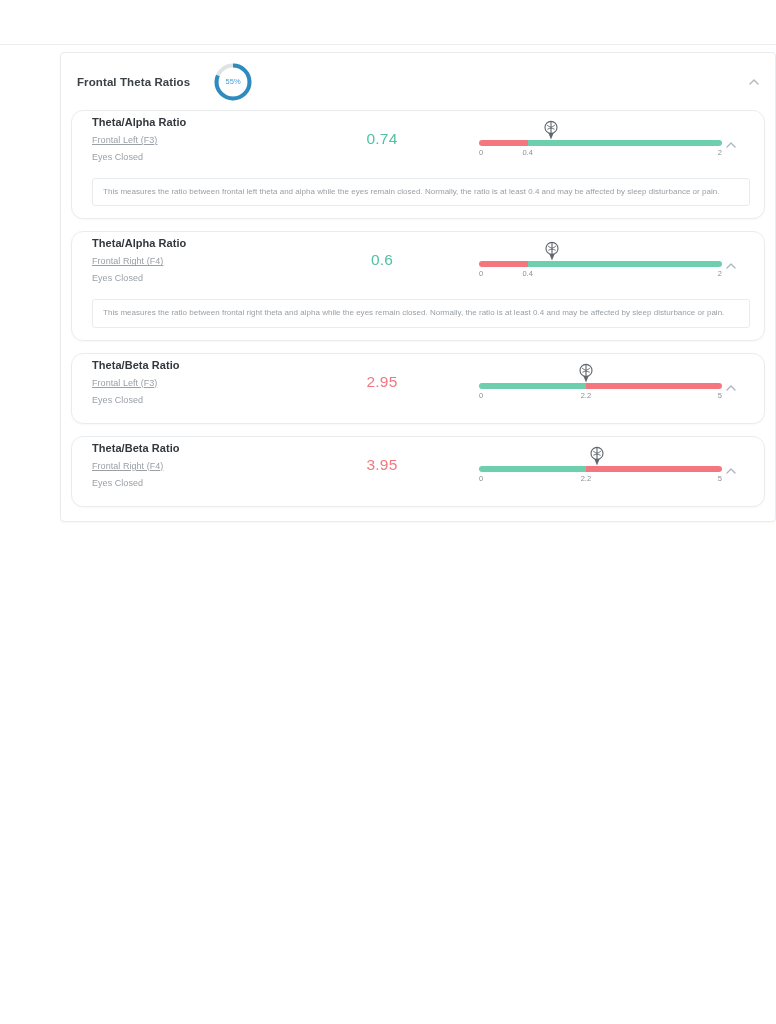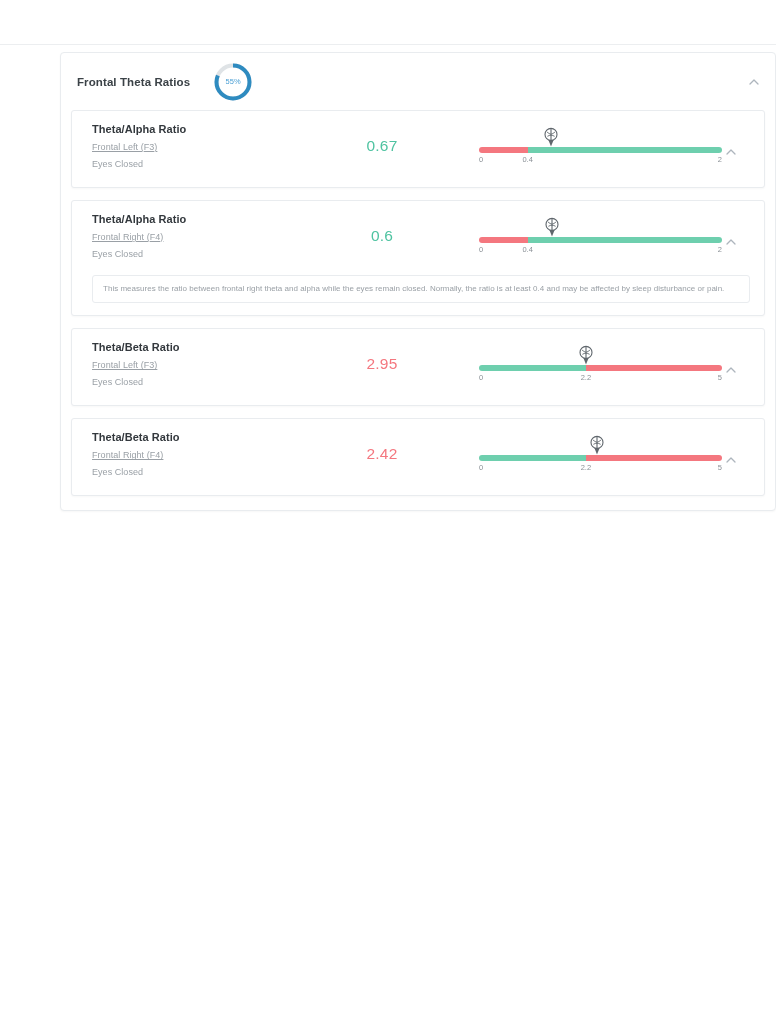--- a/index.html
+++ b/index.html
@@ -34,23 +34,23 @@
   }
   .chev{
     position:absolute;right:14px;top:50%;transform:translateY(-50%);
     width:14px;height:14px;color:#adb5bd;cursor:pointer;
   }
   .chev svg{display:block;}
 
   .cards{padding:0 10px 14px 10px;}
 
   .card{
-    position:relative;background:#fff;border:1px solid #e9ecef;border-radius:3px;
+    position:relative;background:#fff;border:1px solid #e9ecef;border-radius:12px;
     box-shadow:0 1px 2px rgba(0,0,0,0.03);
-    margin-bottom:12px;padding:12px 14px 12px 20px;box-sizing:border-box;
+    margin-bottom:12px;padding:5px 14px 12px 20px;box-sizing:border-box;
   }
   .card:last-child{margin-bottom:0;}
 
   .card-row{position:relative;display:flex;align-items:flex-start;min-height:52px;}
 
   .meta{width:215px;flex:0 0 215px;}
   .m-title{font-size:11px;font-weight:bold;color:#33383d;margin-bottom:7px;letter-spacing:.05px;}
   .m-sub{font-size:9px;color:#9aa0a6;margin-bottom:7px;letter-spacing:.05px;text-decoration:underline;}
   .m-state{font-size:9px;color:#9aa0a6;letter-spacing:.05px;}
 
@@ -102,21 +102,21 @@
     </div>
 
     <div class="cards" id="cards">
         <div class="card">
           <div class="card-row">
             <div class="meta">
               <div class="m-title">Theta/Alpha Ratio</div>
               <div class="m-sub">Frontal Left (F3)</div>
               <div class="m-state">Eyes Closed</div>
             </div>
-            <div class="value good">0.67</div>
+            <div class="value good">0.74</div>
             <div class="gauge-cell">
               <div class="gauge">
                 <div class="marker" style="left:29.5%;">
                   <svg viewBox="0 0 18 22" width="18" height="22">
                     <circle cx="9" cy="7.4" r="6" fill="#ffffff" stroke="#5f666c" stroke-width="1.1"></circle>
                     <path d="M9 1.8 L9 13.2" stroke="#5f666c" stroke-width="1.1"></path>
                     <path d="M5.1 5.1 C6.6 6.2 7.6 7 9 7.2" fill="none" stroke="#5f666c" stroke-width="0.9"></path>
                     <path d="M12.9 5.1 C11.4 6.2 10.4 7 9 7.2" fill="none" stroke="#5f666c" stroke-width="0.9"></path>
                     <path d="M5.4 9.3 C6.8 8.6 7.8 8.2 9 8.2" fill="none" stroke="#5f666c" stroke-width="0.9"></path>
                     <path d="M12.6 9.3 C11.2 8.6 10.2 8.2 9 8.2" fill="none" stroke="#5f666c" stroke-width="0.9"></path>
@@ -133,20 +133,21 @@
                   <span class="tick" style="right:0;">2</span>
                 </div>
               </div>
             </div>
             <div class="chev">
               <svg viewBox="0 0 14 14" width="14" height="14">
                 <path d="M3 9 L7 5 L11 9" fill="none" stroke="#adb5bd" stroke-width="1.3" stroke-linecap="round" stroke-linejoin="round"></path>
               </svg>
             </div>
           </div>
+          <div class="desc">This measures the ratio between frontal left theta and alpha while the eyes remain closed. Normally, the ratio is at least 0.4 and may be affected by sleep disturbance or pain.</div>
         </div>
         <div class="card">
           <div class="card-row">
             <div class="meta">
               <div class="m-title">Theta/Alpha Ratio</div>
               <div class="m-sub">Frontal Right (F4)</div>
               <div class="m-state">Eyes Closed</div>
             </div>
             <div class="value good">0.6</div>
             <div class="gauge-cell">
@@ -220,21 +221,21 @@
             </div>
           </div>
         </div>
         <div class="card">
           <div class="card-row">
             <div class="meta">
               <div class="m-title">Theta/Beta Ratio</div>
               <div class="m-sub">Frontal Right (F4)</div>
               <div class="m-state">Eyes Closed</div>
             </div>
-            <div class="value bad">2.42</div>
+            <div class="value bad">3.95</div>
             <div class="gauge-cell">
               <div class="gauge">
                 <div class="marker" style="left:48.4%;">
                   <svg viewBox="0 0 18 22" width="18" height="22">
                     <circle cx="9" cy="7.4" r="6" fill="#ffffff" stroke="#5f666c" stroke-width="1.1"></circle>
                     <path d="M9 1.8 L9 13.2" stroke="#5f666c" stroke-width="1.1"></path>
                     <path d="M5.1 5.1 C6.6 6.2 7.6 7 9 7.2" fill="none" stroke="#5f666c" stroke-width="0.9"></path>
                     <path d="M12.9 5.1 C11.4 6.2 10.4 7 9 7.2" fill="none" stroke="#5f666c" stroke-width="0.9"></path>
                     <path d="M5.4 9.3 C6.8 8.6 7.8 8.2 9 8.2" fill="none" stroke="#5f666c" stroke-width="0.9"></path>
                     <path d="M12.6 9.3 C11.2 8.6 10.2 8.2 9 8.2" fill="none" stroke="#5f666c" stroke-width="0.9"></path>

